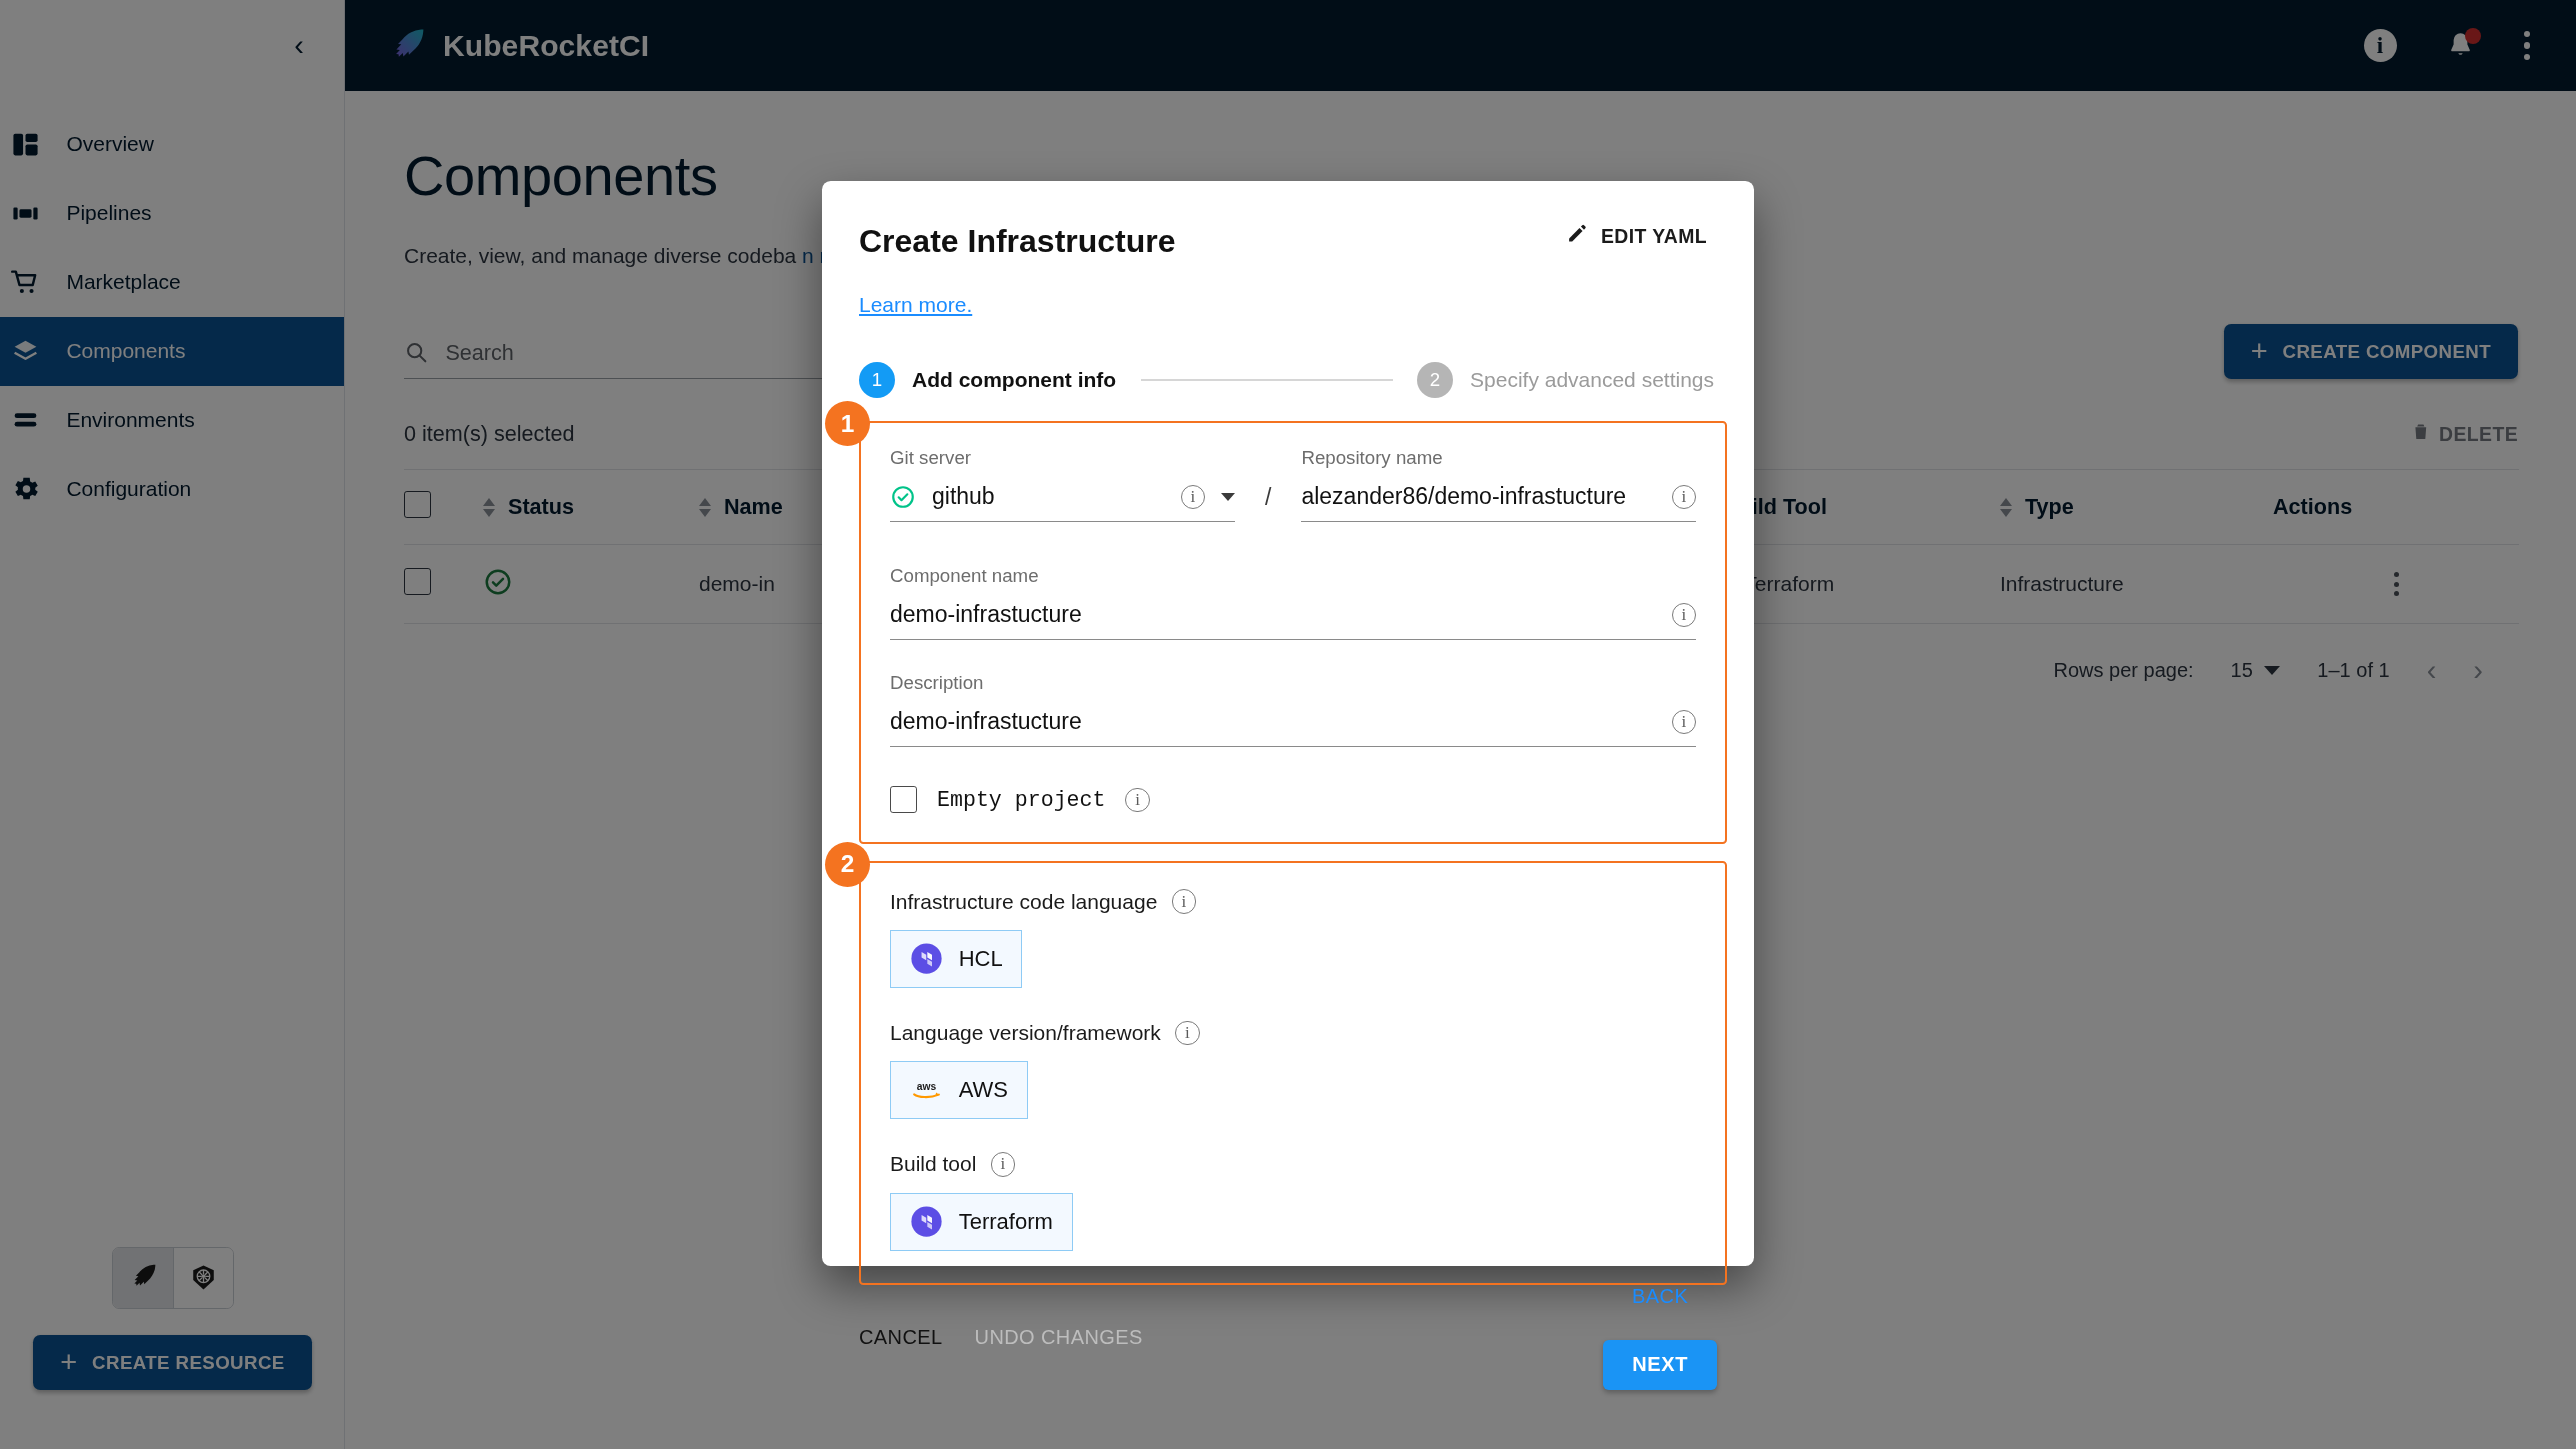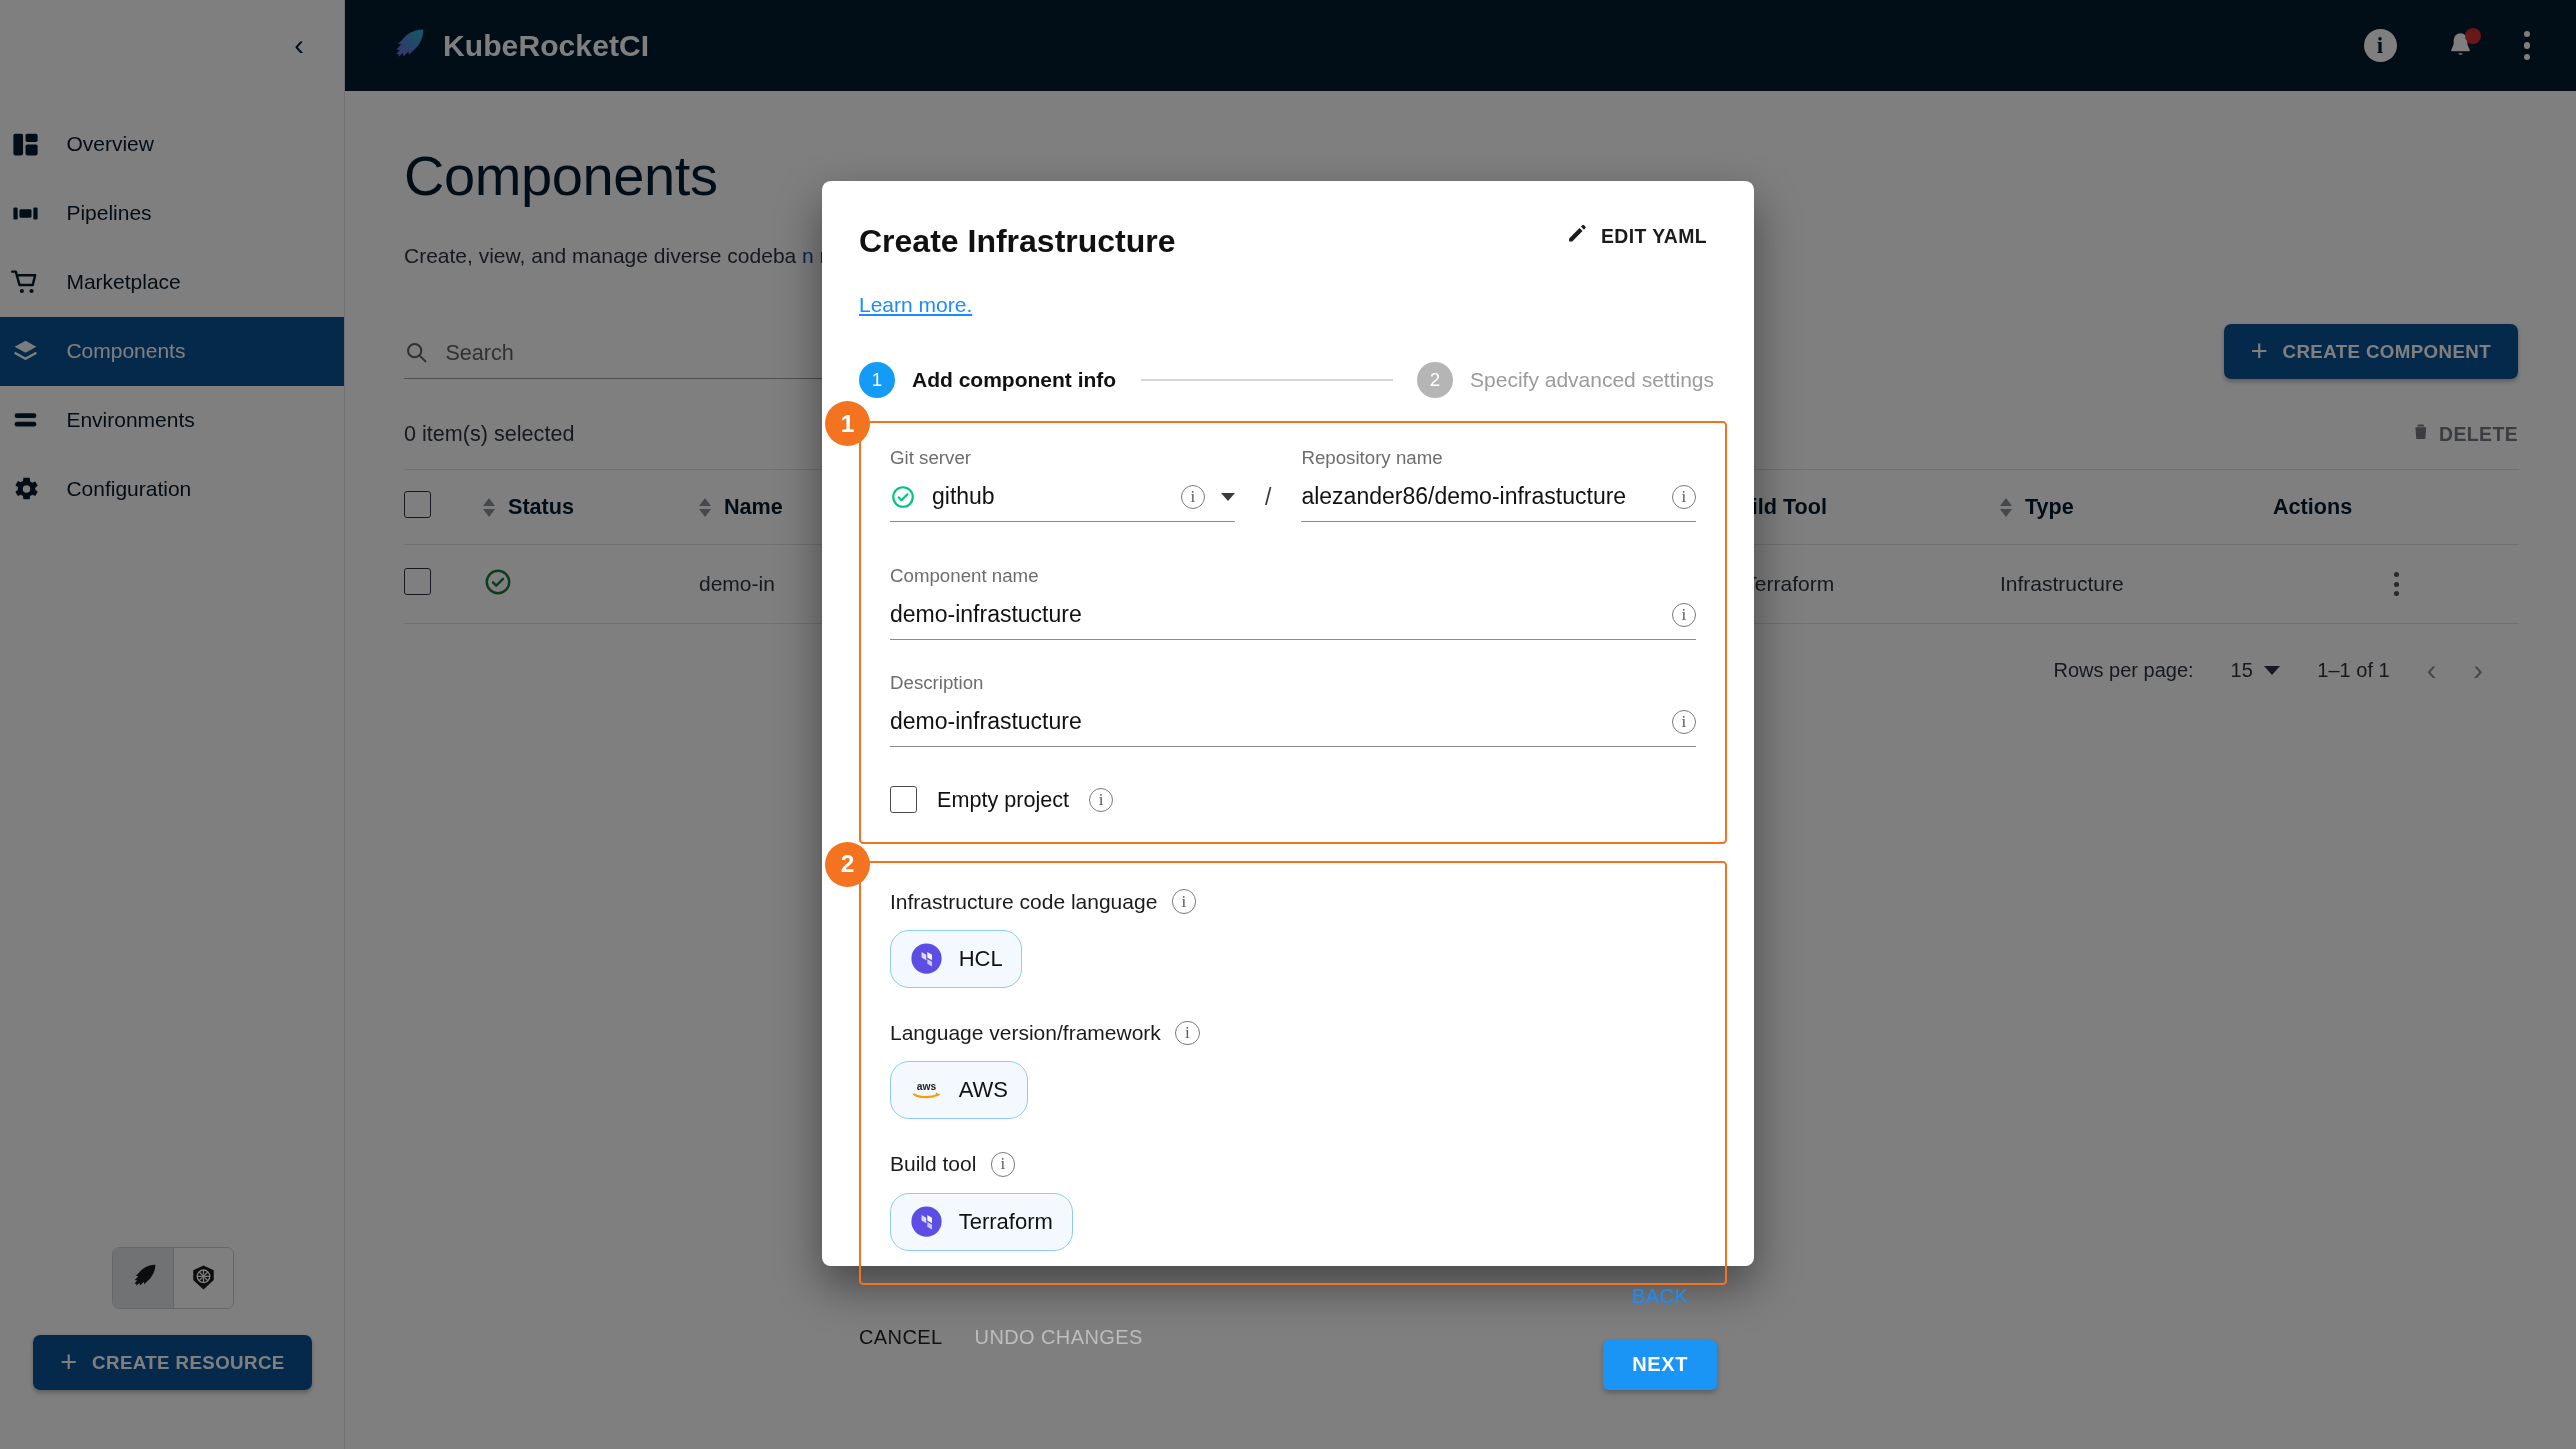--- a/index.html
+++ b/index.html
@@ -161,26 +161,26 @@
   .slash { font-size: 23px; color: #3b3b3b; padding-bottom: 11.5px; }
   .info-i {
     width: 24.4px; height: 24.4px; border-radius: 50%; border: 1.4px solid #7a7a7a; color: #5a5a5a;
     display: inline-flex; align-items: center; justify-content: center;
     font-size: 17px; font-family: "Liberation Serif", serif; flex: none;
   }
   .caret-sm { width: 0; height: 0; border-left: 7.2px solid transparent; border-right: 7.2px solid transparent; border-top: 8.6px solid #3b3b3b; }
   .check-green { width: 26px; height: 26px; flex: none; }
   .chkrow { display: flex; align-items: center; gap: 20px; margin-top: 39px; }
   .chkbox { width: 27px; height: 27px; border: 1.8px solid #4a4a4a; border-radius: 2.9px; }
-  .chkrow-label { font-size: 21.6px; color: #111; }
+  .chkrow-label { font-size: 21.6px; color: #111; font-family: Liberation Mono, monospace; }
 
   .sec-label { display: flex; align-items: center; gap: 14.4px; font-size: 21px; color: #1b1b1b; }
   .chip {
     display: inline-flex; align-items: center; gap: 16px;
-    background: #f3f9ff; border: 1.4px solid #8ecbf5; border-radius: 19px;
+    background: #f3f9ff; border: 1.4px solid #8ecbf5; border-radius: 0;
     padding: 11.5px 18.7px; margin-top: 16px;
   }
   .chip-label { font-size: 22px; color: #111; }
   .chip-ico { width: 33px; height: 33px; display: flex; align-items: center; justify-content: center; flex: none; }
   .mt-big { margin-top: 33px; }
 
   .modal-foot { margin-top: auto; display: flex; align-items: center; padding: 0 37px 32px 37px; gap: 32px; }
   .txtbtn { font-size: 20px; font-weight: 400; letter-spacing: 0.4px; }
   .txtbtn.dark { color: #111; }
   .txtbtn.dis { color: #bdbdbd; }

